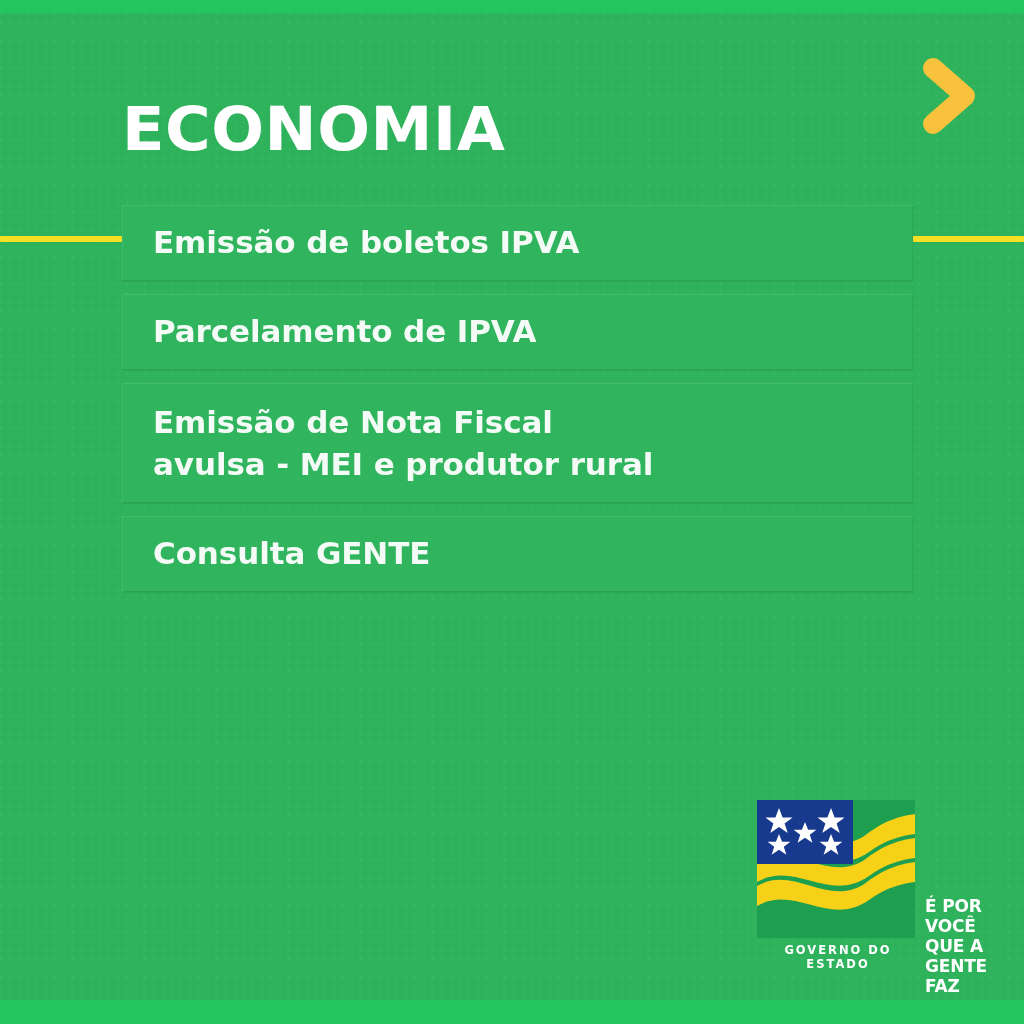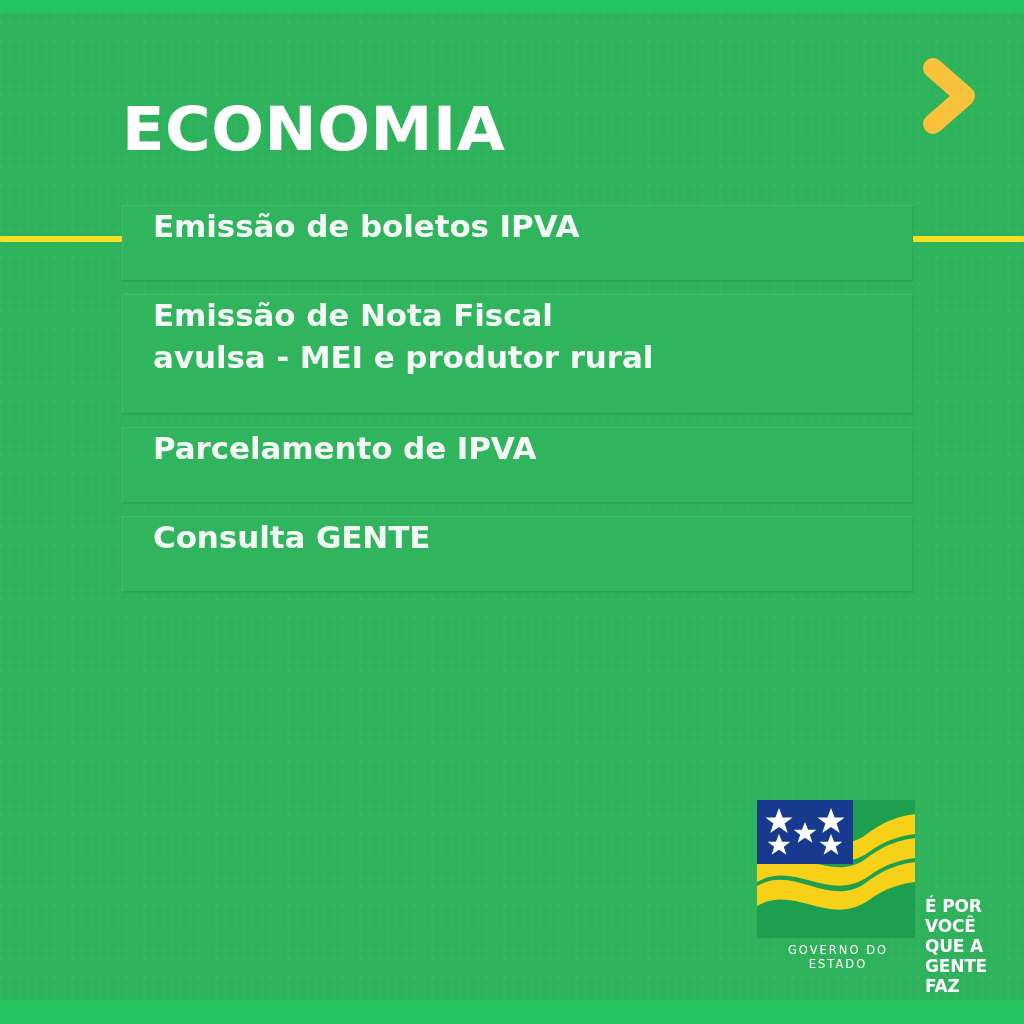--- a/index.html
+++ b/index.html
@@ -94,21 +94,21 @@
   .card {
     position: relative;
     width: 791px;
     background: #30b55e;
     border: 1px solid rgba(255,255,255,0.085);
     border-bottom-color: rgba(0,0,0,0.10);
     border-right-color: rgba(0,0,0,0.06);
     box-shadow: 0 1px 0 rgba(0,0,0,0.05);
     margin-bottom: 13px;
     display: flex;
-    align-items: flex-start;
+    align-items: flex-end;
     padding: 0 0 16px 30px;
   }
   .card.h1 { height: 76px; }
   .card.h2 { height: 120px; }
 
   .card-label {
     color: #f4fbf6;
     font-family: "DejaVu Sans", sans-serif;
     font-size: 31px;
     font-weight: 700;
@@ -147,21 +147,21 @@
     line-height: 1;
     text-align: center;
   }
   #logo-sub {
     position: absolute;
     left: 0;
     top: 143px;
     width: 162px;
     color: #ffffff;
     font-family: "DejaVu Sans", sans-serif;
-    font-weight: 400;
+    font-weight: 700;
     font-size: 11.5px;
     letter-spacing: 2.0px;
     text-align: center;
   }
   #logo-tagline {
     position: absolute;
     left: 168px;
     top: 96px;
     color: #ffffff;
     font-family: "DejaVu Sans", sans-serif;
@@ -189,27 +189,27 @@
     </div>
 
     <div id="title">ECONOMIA</div>
 
     <div id="list">
 
       <div class="card h1">
         <span class="card-label">Emissão de boletos IPVA</span>
       </div>
 
+      <div class="card h1">
+        <span class="card-label">Parcelamento de IPVA</span>
+      </div>
+
       <div class="card h2">
         <span class="card-label">Emissão de Nota Fiscal
 avulsa - MEI e produtor rural</span>
-      </div>
-
-      <div class="card h1">
-        <span class="card-label">Parcelamento de IPVA</span>
       </div>
 
       <div class="card h1">
         <span class="card-label">Consulta GENTE</span>
       </div>
 
     </div>
 
     <div id="logo">
 

